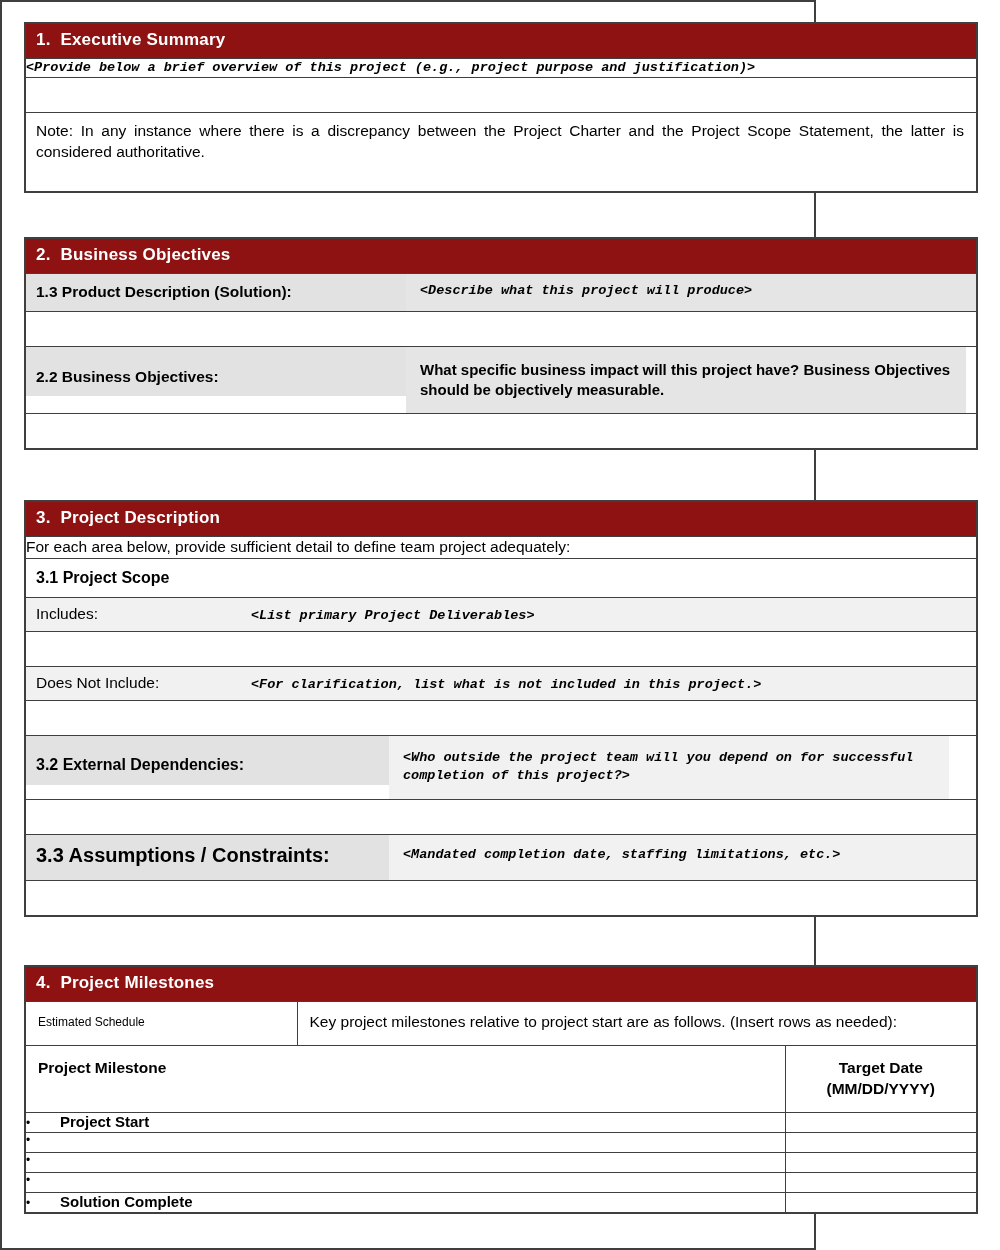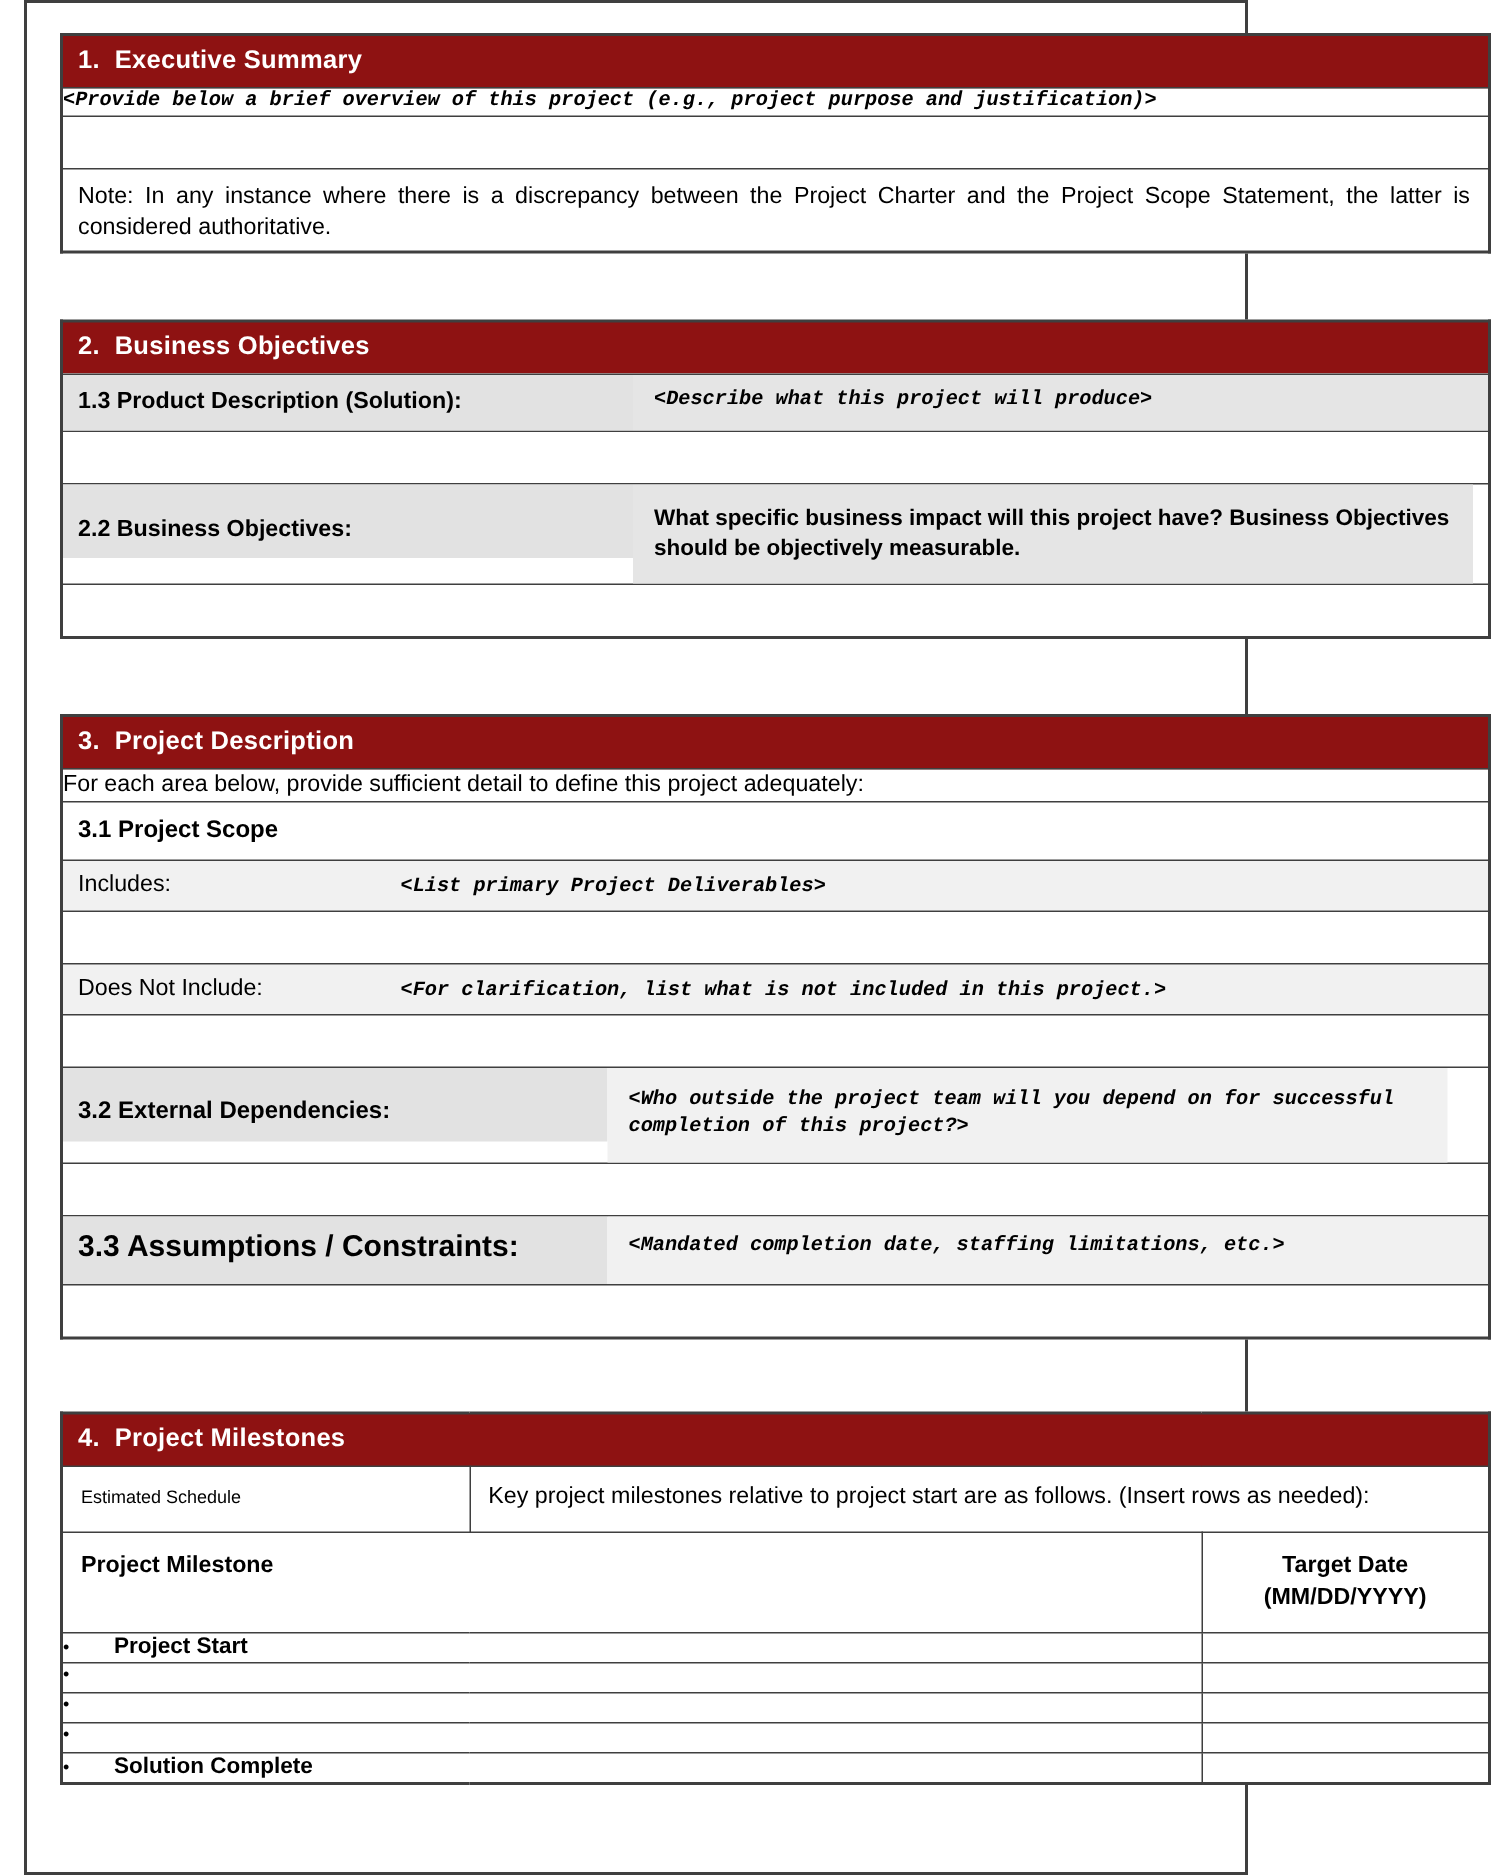--- a/index.html
+++ b/index.html
@@ -17,21 +17,20 @@
 
   
   #page {
     position: relative;
     box-sizing: border-box;
     width: 816px;
     height: 1250px;
     border: 2px solid #3f3f3f;
     background: #ffffff;
     padding: 20px 12px 0 22px;
-    margin-left: 16px;
   }
 
   
   .section {
     width: 952px;
     border-collapse: collapse;
     table-layout: fixed;
     border: 2px solid #3f3f3f;
     background: #ffffff;
   }
@@ -150,21 +149,21 @@
           <div class="banner-text">1.  Executive Summary</div>
         </td>
       </tr>
       <tr>
         <td class="cell lt ital">&lt;Provide below a brief overview of this project (e.g., project purpose and justification)&gt;</td>
       </tr>
       <tr class="blank-row">
         <td class="cell white"></td>
       </tr>
       <tr>
-        <td class="cell lt just two-line" style="padding:8px 12px 4px 10px;">Note:  In any instance where there is a discrepancy between the Project Charter and the Project Scope Statement, the latter is considered authoritative.</td>
+        <td class="cell lt just two-line" style="padding:8px 12px 28px 10px;">Note:  In any instance where there is a discrepancy between the Project Charter and the Project Scope Statement, the latter is considered authoritative.</td>
       </tr>
     </tbody>
   </table>
 
   <div style="height:44px"></div>
 
   <table class="section">
     <colgroup>
         <col style="width:952px">
       </colgroup>
@@ -208,21 +207,21 @@
         <col style="width:952px">
       </colgroup>
     <tbody>
       <tr class="banner">
         <td>
           <div class="banner-text">3.  Project Description</div>
         </td>
       </tr>
 
       <tr>
-        <td class="cell lt">For each area below, provide sufficient detail to define this project adequately:</td>
+        <td class="cell lt">For each area below, provide sufficient detail to define team project adequately:</td>
       </tr>
 
       <tr>
         <td class="cell md bold" style="padding:8px 10px 9px 10px;font-size:16px;">3.1 Project Scope</td>
       </tr>
 
       <tr>
         <td style="padding:0">
           <div class="inc">
             <div class="lab">Includes:</div>

